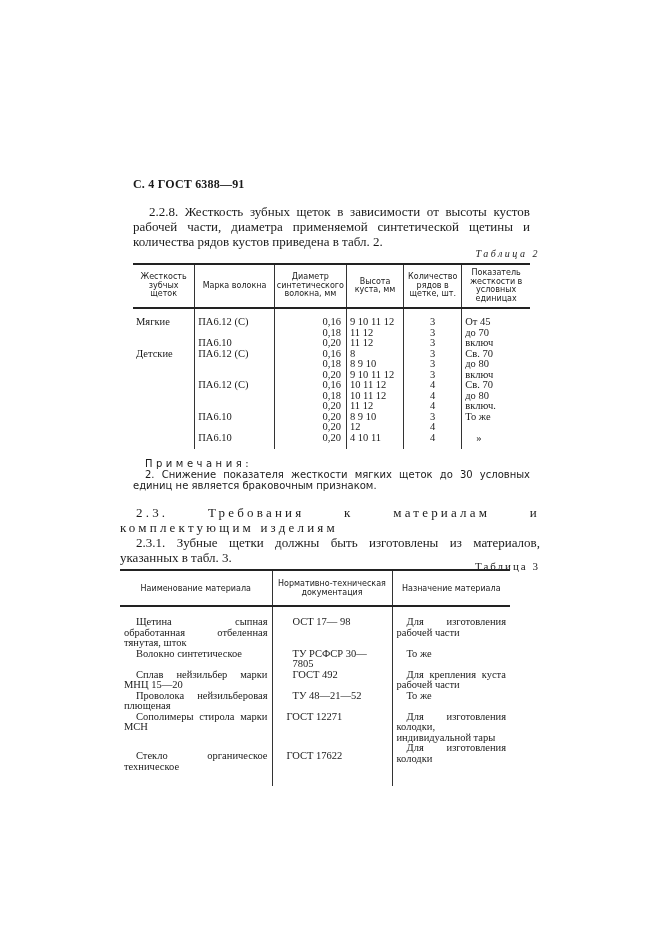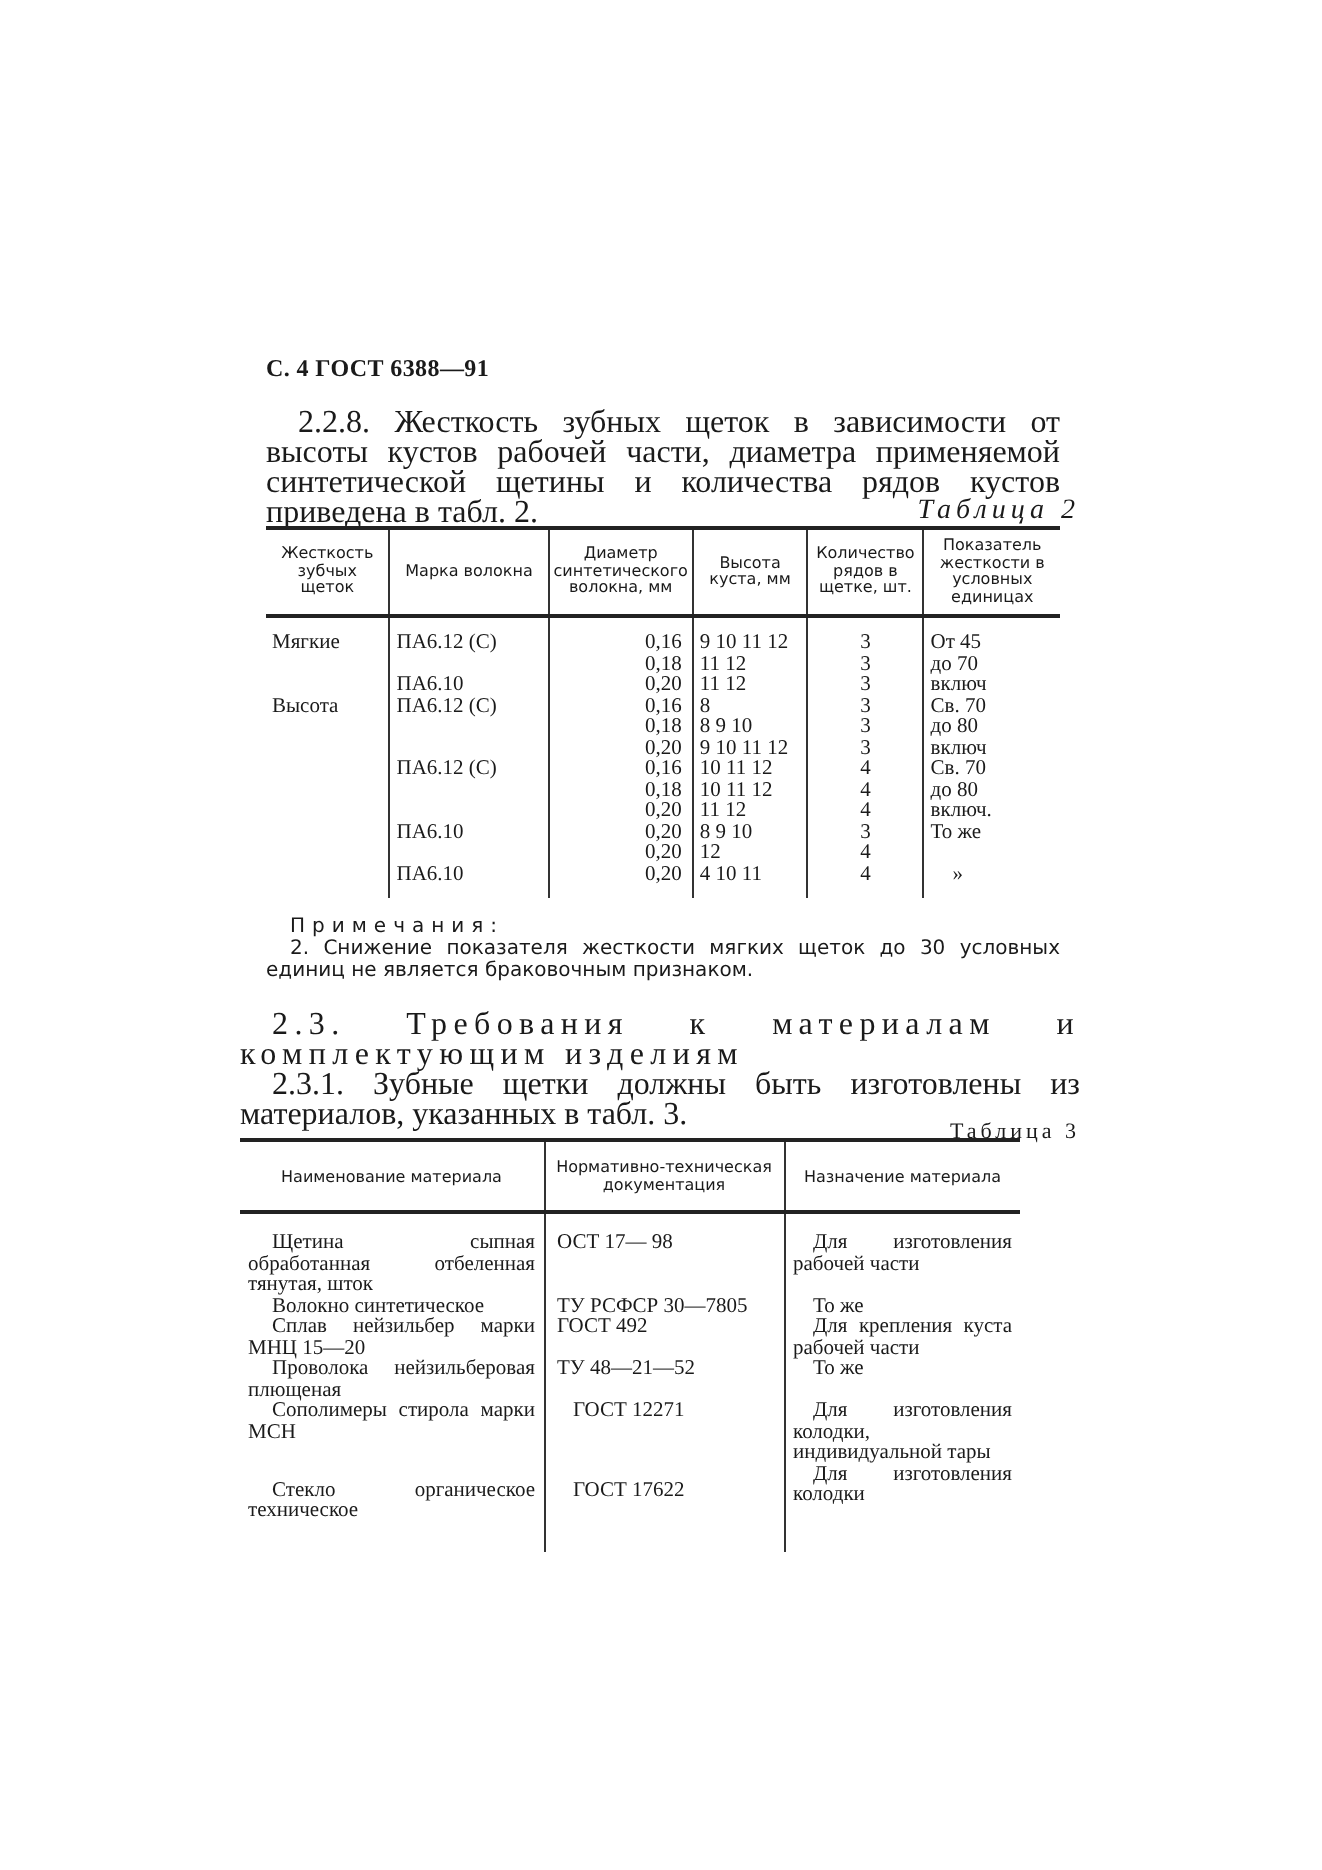--- a/index.html
+++ b/index.html
@@ -1,22 +1,22 @@
 <!DOCTYPE html>
 <html><head>
 <meta charset="utf-8">
 <style>
   html, body { margin:0; padding:0; background:#fff; }
   body { width:661px; height:935px; position:relative; overflow:hidden;
          font-family:"Liberation Serif", "DejaVu Serif", serif; color:#1a1a1a; }
   .abs { position:absolute; }
   .page-header { left:133px; top:177px; font-size:12px; font-weight:bold; letter-spacing:0.2px; }
-  .para { font-size:16px; line-height:15px; text-align:justify; }
+  .para { font-size:13px; line-height:15px; text-align:justify; }
   .para .ind { display:inline-block; width:16px; }
-  .tcap { font-size:14px; font-style:italic; letter-spacing:2.5px; text-align:right; }
+  .tcap { font-size:10px; font-style:italic; letter-spacing:2.5px; text-align:right; }
   .spaced { letter-spacing:3.5px; }
   table { border-collapse:collapse; position:absolute; }
   .t2 { left:133px; top:263px; width:397px; font-size:10.5px; }
   .t2 th { font-weight:normal; font-size:8px; line-height:8.5px; vertical-align:middle;
            padding:4px 2px; font-family:"DejaVu Sans", sans-serif; }
   .t2 thead tr { border-top:2px solid #222; border-bottom:2px solid #222; }
   .t2 th, .t2 td { border-left:1px solid #333; }
   .t2 th:first-child, .t2 td:first-child { border-left:none; }
   .t2 td { padding:0 3px; line-height:10.5px; vertical-align:top; white-space:nowrap; }
   .t2 tbody tr:first-child td { padding-top:8px; }
@@ -27,21 +27,21 @@
   .notes .ind { display:inline-block; width:12px; }
   .t3 { left:120px; top:569px; width:390px; font-size:10.5px; }
   .t3 thead tr { border-top:2px solid #222; border-bottom:2px solid #222; }
   .t3 th { font-weight:normal; font-size:8px; line-height:9px; padding:8px 2px; font-family:"DejaVu Sans", sans-serif; }
   .t3 th, .t3 td { border-left:1px solid #333; }
   .t3 th:first-child, .t3 td:first-child { border-left:none; }
   .t3 td { vertical-align:top; line-height:10.5px; padding:0 4px; }
   .t3 tbody tr:first-child td { padding-top:10px; }
   .t3 tbody tr:last-child td { padding-bottom:14px; }
   .t3 td.name { text-align:justify; text-indent:12px; }
-  .t3 td.doc { padding-left:6px; }
+  .t3 td.doc { padding-left:20px; }
   .t3 td.purp { text-align:justify; text-indent:10px; }
 </style>
 </head>
 <body>
 
 <div class="abs page-header">С. 4 ГОСТ 6388—91</div>
 
 <div class="abs para" style="left:133px; top:204px; width:397px;">
   <span class="ind"></span><span>2.2.8. Жесткость зубных щеток в зависимости от высоты кустов рабочей части, диаметра применяемой синтетической щетины и количества рядов кустов приведена в табл. 2.</span>
 </div>
@@ -86,21 +86,21 @@
     </tr>
     <tr>
       <td></td>
       <td>ПА6.10</td>
       <td class="num">0,20</td>
       <td>11 12</td>
       <td class="ctr">3</td>
       <td>включ</td>
     </tr>
     <tr>
-      <td>Высота</td>
+      <td>Детские</td>
       <td>ПА6.12 (С)</td>
       <td class="num">0,16</td>
       <td>8</td>
       <td class="ctr">3</td>
       <td>Св. 70</td>
     </tr>
     <tr>
       <td></td>
       <td></td>
       <td class="num">0,18</td>

